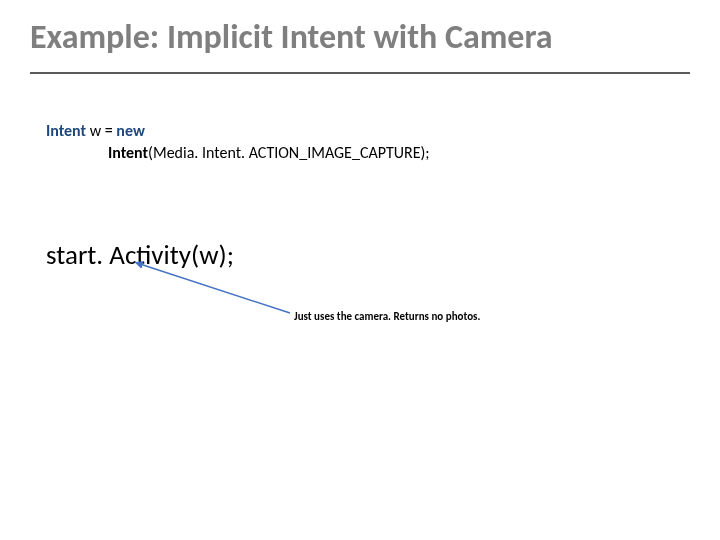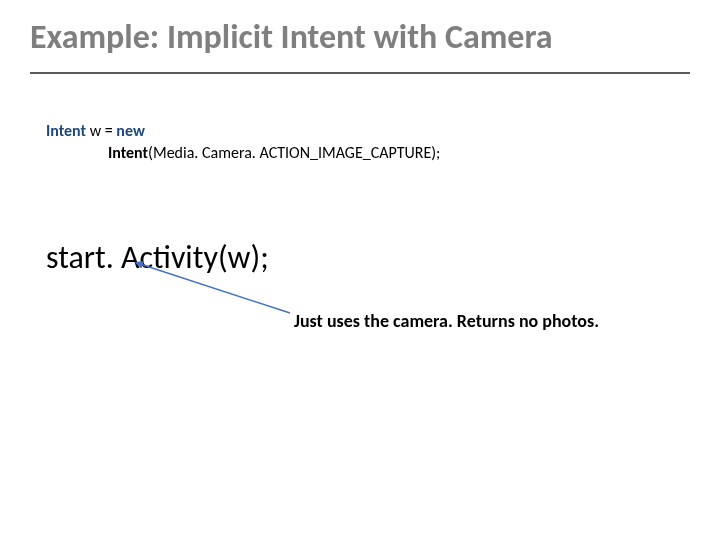--- a/index.html
+++ b/index.html
@@ -50,28 +50,28 @@
   .bold {
     font-weight: 700;
   }
   .line2 {
     padding-left: 62px;
   }
   .stmt2 {
     position: absolute;
     left: 46px;
     top: 238px;
-    font-size: 32px;
+    font-size: 27px;
     color: #000000;
   }
   .annotation {
     position: absolute;
     left: 294px;
     top: 310px;
-    font-size: 18px;
+    font-size: 11px;
     font-weight: 700;
     color: #000;
   }
   .arrow-svg {
     position: absolute;
     left: 130px;
     top: 258px;
     width: 170px;
     height: 60px;
     overflow: visible;
@@ -83,21 +83,21 @@
 <div class="slide">
 
   <div class="title">Example: Implicit Intent with Camera</div>
   <div class="title-rule"></div>
 
   <div class="code-block">
     <div>
       <span class="kw">Intent</span><span> w = </span><span class="kw">new</span>
     </div>
     <div class="line2">
-      <span class="bold">Intent</span><span>(Media. Camera. ACTION_IMAGE_CAPTURE); </span>
+      <span class="bold">Intent</span><span>(Media. Intent. ACTION_IMAGE_CAPTURE); </span>
     </div>
   </div>
 
   <div class="stmt2">start. Activity(w); </div>
 
   <svg class="arrow-svg" viewBox="0 0 170 60">
     <defs>
       <marker id="arrowhead" markerWidth="8" markerHeight="8" refX="2" refY="3" orient="auto">
         <path d="M0,0 L6,3 L0,6 Z" fill="#4472c4"></path>
       </marker>

